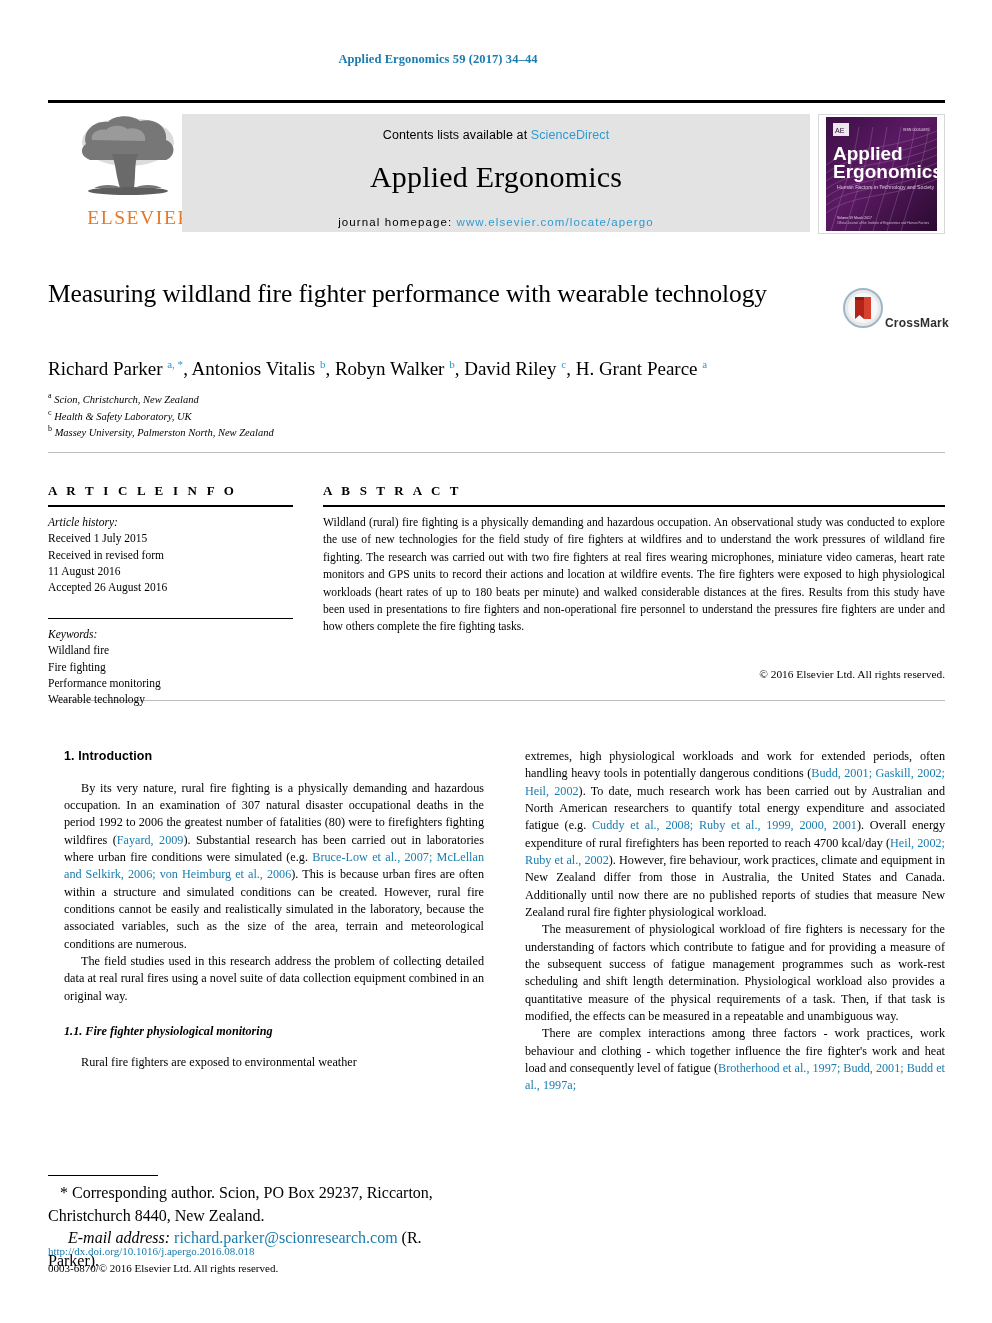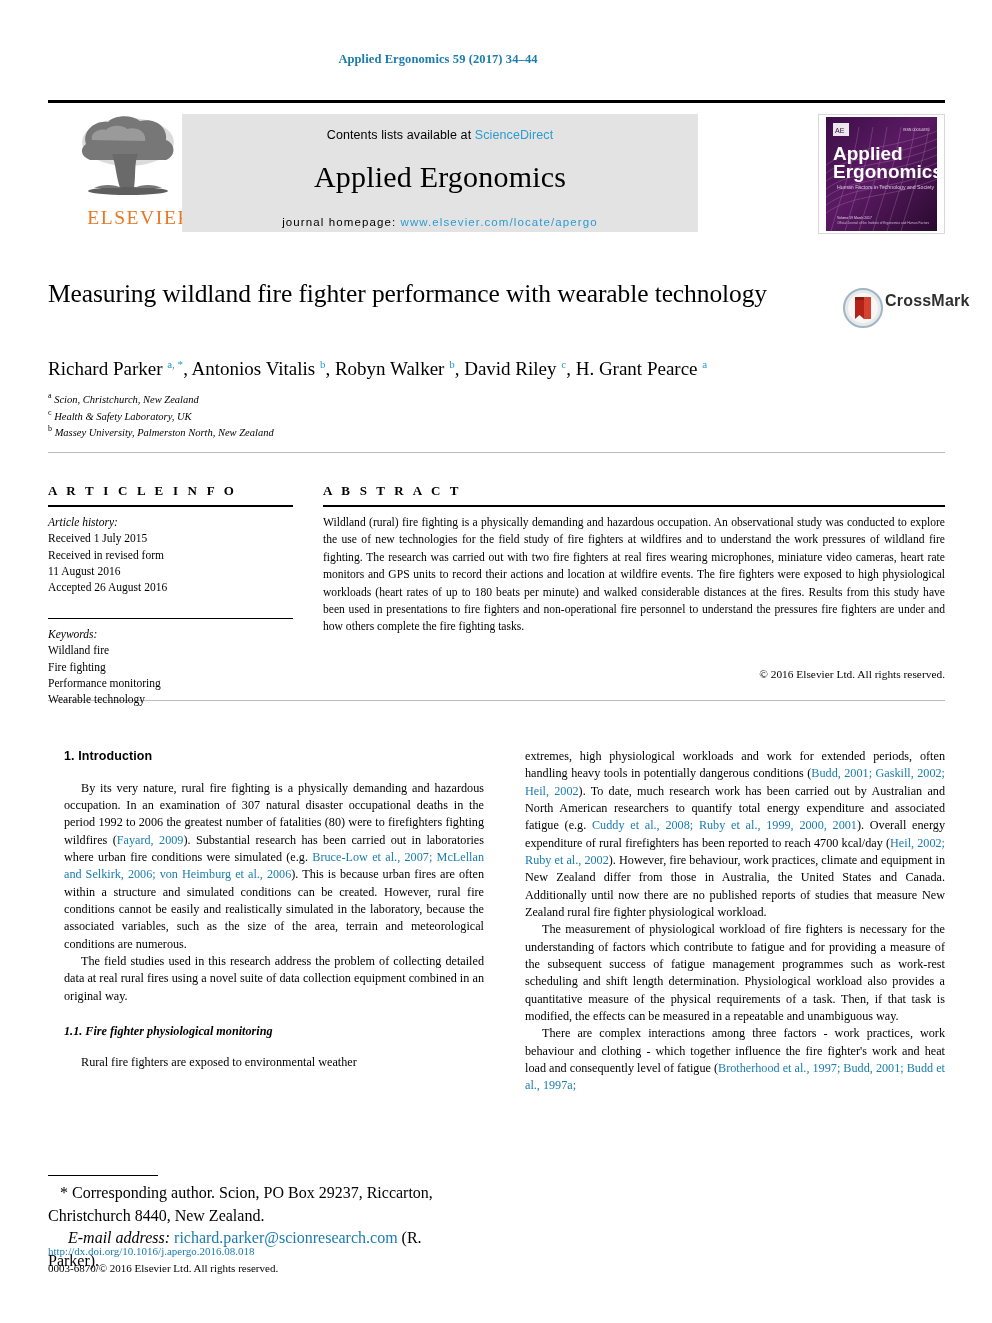--- a/index.html
+++ b/index.html
@@ -65,21 +65,21 @@
     font-size: 19.5px;
     color: #e87722;
     letter-spacing: 1.6px;
     margin-top: 1px;
     font-weight: 400;
   }
   .banner-center {
     position: absolute;
     left: 134px;
     top: 14px;
-    width: 516px;
+    width: 628px;
     height: 118px;
     background: #e3e3e3;
     text-align: center;
   }
   .contents-line {
     font-family: "Liberation Sans", sans-serif;
     font-size: 12.5px;
     color: #000;
     padding-top: 14px;
     letter-spacing: .1px;
@@ -129,23 +129,23 @@
   .crossmark {
     position: absolute;
     left: 843px;
     top: 288px;
     width: 104px;
     height: 44px;
   }
   .crossmark-label {
     position: absolute;
     left: 42px;
-    top: 4px;
+    top: 28px;
     font-family: "Liberation Sans", sans-serif;
-    font-size: 16px;
+    font-size: 12px;
     font-weight: bold;
     color: #2f2f2f;
     letter-spacing: .2px;
   }
 
   .authors {
     position: absolute;
     left: 48px;
     top: 358px;
     width: 900px;

